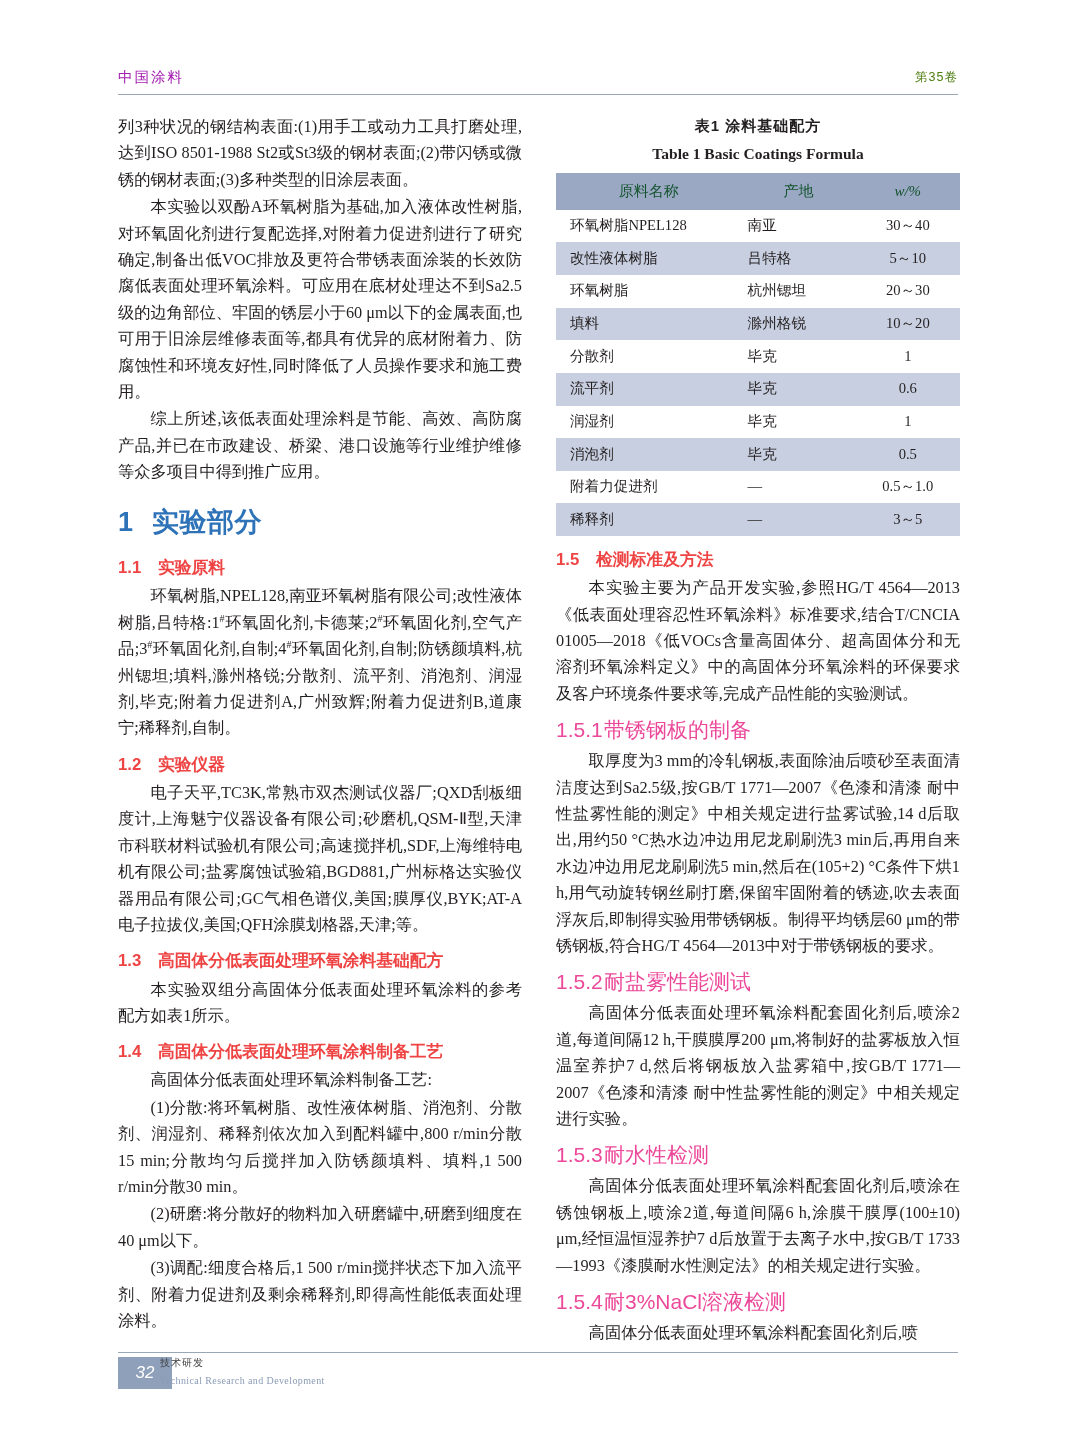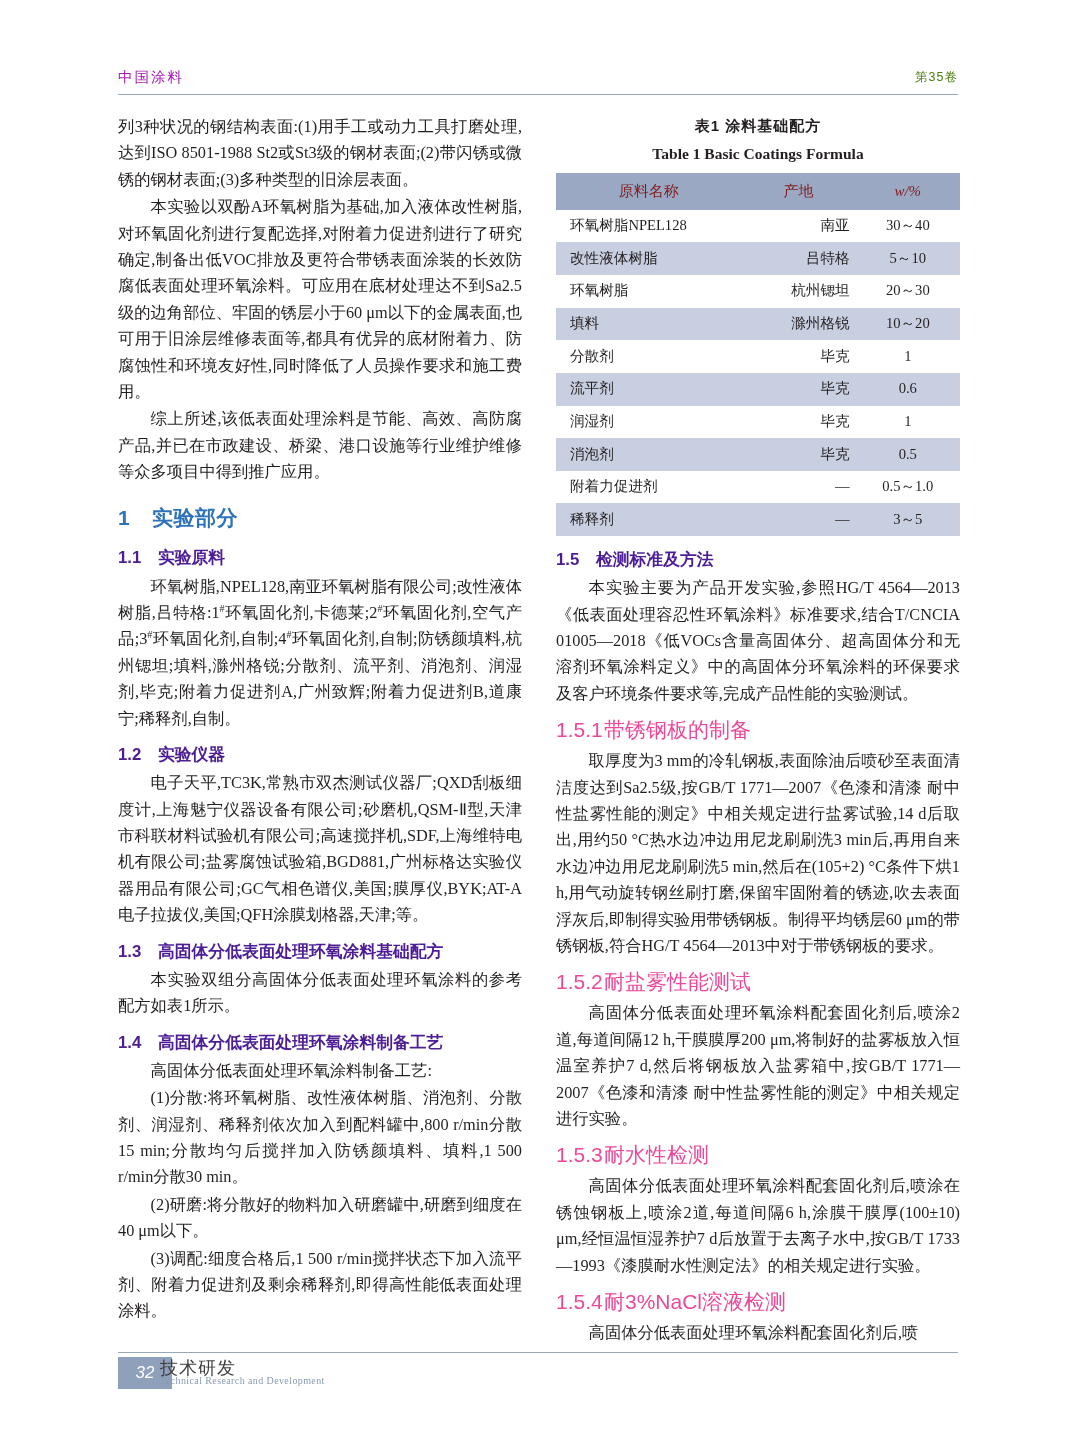--- a/index.html
+++ b/index.html
@@ -72,27 +72,27 @@
   p {
     margin: 0 0 1px 0;
   }
   p.ind { text-indent: 2em; }
 
   
   .h1 {
     color: #2e72b8;
     font-family: "Liberation Sans", sans-serif;
     font-weight: bold;
-    font-size: 21px;
+    font-size: 27px;
     margin: 16px 0 0 0;
     letter-spacing: 0.5px;
   }
   .h1 .num { display: inline-block; min-width: 34px; }
   .h2 {
-    color: #4c1d95;
+    color: #ef4444;
     font-family: "Liberation Sans", sans-serif;
     font-weight: bold;
     font-size: 16.8px;
     margin: 9px 0 2px 0;
   }
   .h2 .num { display: inline-block; min-width: 40px; }
   .h3 {
     color: #ec4899;
     font-family: "Liberation Sans", sans-serif;
     font-size: 21px;
@@ -126,31 +126,31 @@
     width: 404px;
     font-size: 14.6px;
   }
   table.formula th,
   table.formula td {
     padding: 4.5px 6px;
     border: none;
   }
   table.formula thead th {
     background: #9aa8c4;
-    color: #7f1d1d;
+    color: #14532d;
     font-weight: normal;
     text-align: center;
     font-size: 15px;
     padding: 6px 6px;
   }
   table.formula thead th.c1 { text-align: center; }
   table.formula tbody tr.odd  td { background: #ffffff; }
   table.formula tbody tr.even td { background: #c8cfe0; }
   table.formula td.c0 { text-align: left; padding-left: 14px; width: 178px; }
-  table.formula td.c1 { text-align: right; width: 112px; }
+  table.formula td.c1 { text-align: left; width: 112px; }
   table.formula td.c2 { text-align: center; width: 100px; }
   .ital { font-style: italic; }
 
   
   .footer {
     position: absolute;
     left: 118px;
     bottom: 48px;
     width: 840px;
     height: 44px;
@@ -174,21 +174,21 @@
     font-size: 17px;
     font-style: italic;
     text-align: center;
     line-height: 32px;
   }
   .footer .cn {
     position: absolute;
     left: 42px;
     top: 4px;
     font-family: "Liberation Sans", sans-serif;
-    font-size: 18px;
+    font-size: 10px;
     letter-spacing: 1px;
     color: #3d3d3d;
   }
   .footer .en {
     position: absolute;
     left: 42px;
     top: 23px;
     font-family: Liberation Serif, serif;
     font-size: 10px;
     letter-spacing: 0.4px;

